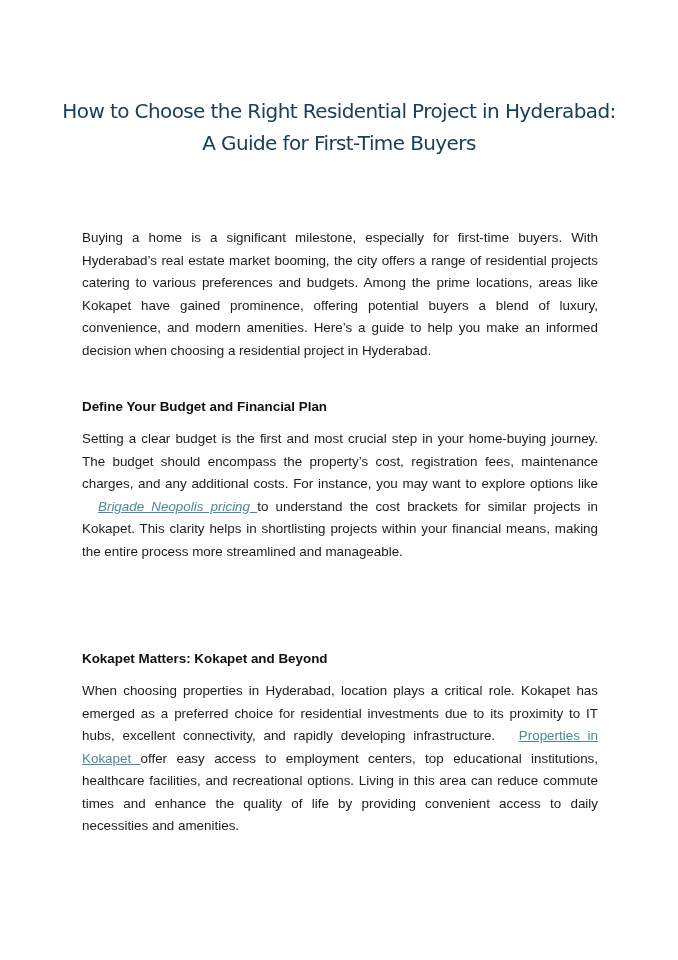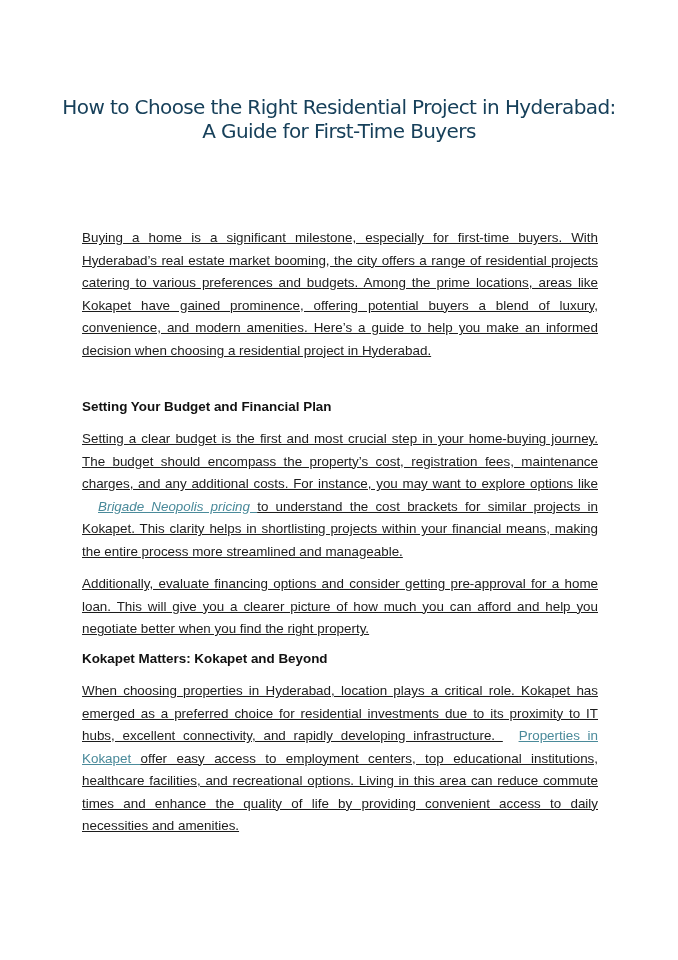--- a/index.html
+++ b/index.html
@@ -2,49 +2,47 @@
 <html><head>
 <meta charset="utf-8">
 <style>
   html, body { margin: 0; padding: 0; background: #ffffff; }
   body { width: 678px; height: 960px; position: relative; overflow: hidden; font-family: "Liberation Sans", "DejaVu Sans", sans-serif; }
   .page { position: absolute; left: 0; top: 0; width: 678px; height: 960px; background: #fff; }
   .title {
     position: absolute; left: 60px; top: 95px; width: 558px;
     text-align: center; color: #17405a;
     font-family: "DejaVu Sans", sans-serif;
-    font-size: 20px; line-height: 24px; letter-spacing: -0.6px;
+    font-size: 20px; line-height: 32px; letter-spacing: -0.6px;
     margin: 0; font-weight: normal;
   }
   .body { position: absolute; left: 82px; width: 516px; color: #1c1c1c; }
   .para {
     margin: 0; font-size: 13.4px; line-height: 22.5px; text-align: justify;
     font-family: "Liberation Sans", sans-serif;
-    text-decoration: underline;
   }
   .heading {
     margin: 0; font-size: 13.4px; line-height: 22px; font-weight: bold; color: #111;
     font-family: "Liberation Sans", sans-serif;
   }
   .link { color: #4a8a9a; text-decoration: underline; cursor: pointer; margin-left: 16px; }
   .link.italic { font-style: italic; }
 </style>
 </head>
 <body>
 
 <div class="page">
   <h1 class="title">How to Choose the Right Residential Project in Hyderabad: A Guide for First-Time Buyers</h1>
 
   <div class="body" style="top:227px;">
     <p class="para">Buying a home is a significant milestone, especially for first-time buyers. With Hyderabad’s real estate market booming, the city offers a range of residential projects catering to various preferences and budgets. Among the prime locations, areas like Kokapet have gained prominence, offering potential buyers a blend of luxury, convenience, and modern amenities. Here’s a guide to help you make an informed decision when choosing a residential project in Hyderabad.</p>
   </div>
 
   <div class="body" style="top:396px;">
-    <h2 class="heading">Setting Your Budget and Financial Plan</h2>
+    <h2 class="heading">Define Your Budget and Financial Plan</h2>
     <p class="para" style="margin-top:10px;"><span>Setting a clear budget is the first and most crucial step in your home-buying journey. The budget should encompass the property’s cost, registration fees, maintenance charges, and any additional costs. For instance, you may want to explore options like </span><a class="link italic">Brigade Neopolis pricing </a><span>to understand the cost brackets for similar projects in Kokapet. This clarity helps in shortlisting projects within your financial means, making the entire process more streamlined and manageable.</span></p>
-    <p class="para" style="margin-top:10px;">Additionally, evaluate financing options and consider getting pre-approval for a home loan. This will give you a clearer picture of how much you can afford and help you negotiate better when you find the right property.</p>
   </div>
 
   <div class="body" style="top:648px;">
     <h2 class="heading">Kokapet Matters: Kokapet and Beyond</h2>
     <p class="para" style="margin-top:10px;"><span>When choosing properties in Hyderabad, location plays a critical role. Kokapet has emerged as a preferred choice for residential investments due to its proximity to IT hubs, excellent connectivity, and rapidly developing infrastructure. </span><a class="link">Properties in Kokapet </a><span>offer easy access to employment centers, top educational institutions, healthcare facilities, and recreational options. Living in this area can reduce commute times and enhance the quality of life by providing convenient access to daily necessities and amenities.</span></p>
   </div>
 </div>
 
 </body></html>

